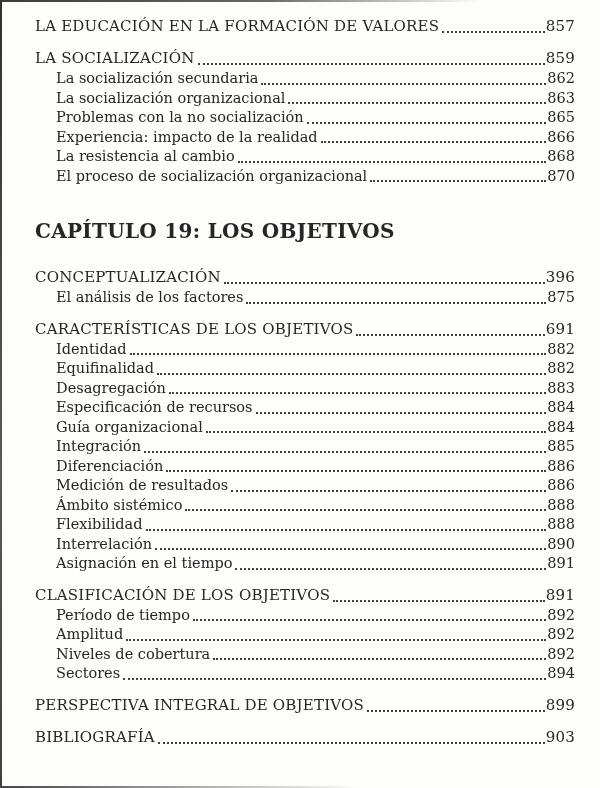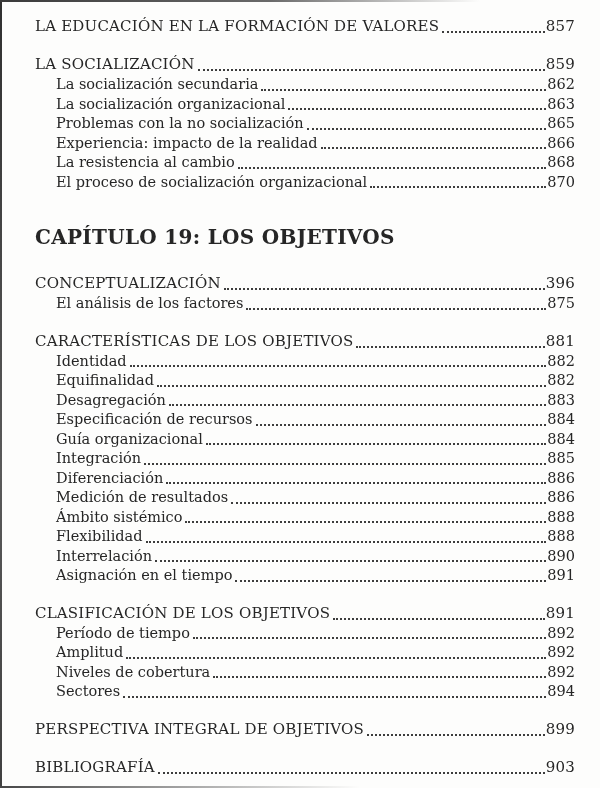--- a/index.html
+++ b/index.html
@@ -28,21 +28,21 @@
   }
   .edge-bottom {
     position: absolute; bottom: 0; left: 0;
     height: 2px; width: 100%;
     background: linear-gradient(to right, #474747 0%, rgba(120,120,120,0) 60%);
   }
   .page {
     padding: 15px 25px 0 35px;
   }
   .toc-block {
-    margin-top: 16px;
+    margin-top: 10px;
   }
   .toc-block:first-child {
     margin-top: 0;
   }
   .chapter-heading {
     margin: 33px 0 23px 0;
     font-weight: bold;
     font-size: 20px;
     letter-spacing: 0.3px;
   }
@@ -138,21 +138,21 @@
         <div class="toc-row sub">
           <span class="label">El análisis de los factores</span>
           <span class="leader"></span>
           <span class="pagenum">875</span>
         </div>
       </div>
       <div class="toc-block">
         <div class="toc-row main">
           <span class="label">CARACTERÍSTICAS DE LOS OBJETIVOS</span>
           <span class="leader"></span>
-          <span class="pagenum">881</span>
+          <span class="pagenum">691</span>
         </div>
         <div class="toc-row sub">
           <span class="label">Identidad</span>
           <span class="leader"></span>
           <span class="pagenum">882</span>
         </div>
         <div class="toc-row sub">
           <span class="label">Equifinalidad</span>
           <span class="leader"></span>
           <span class="pagenum">882</span>

